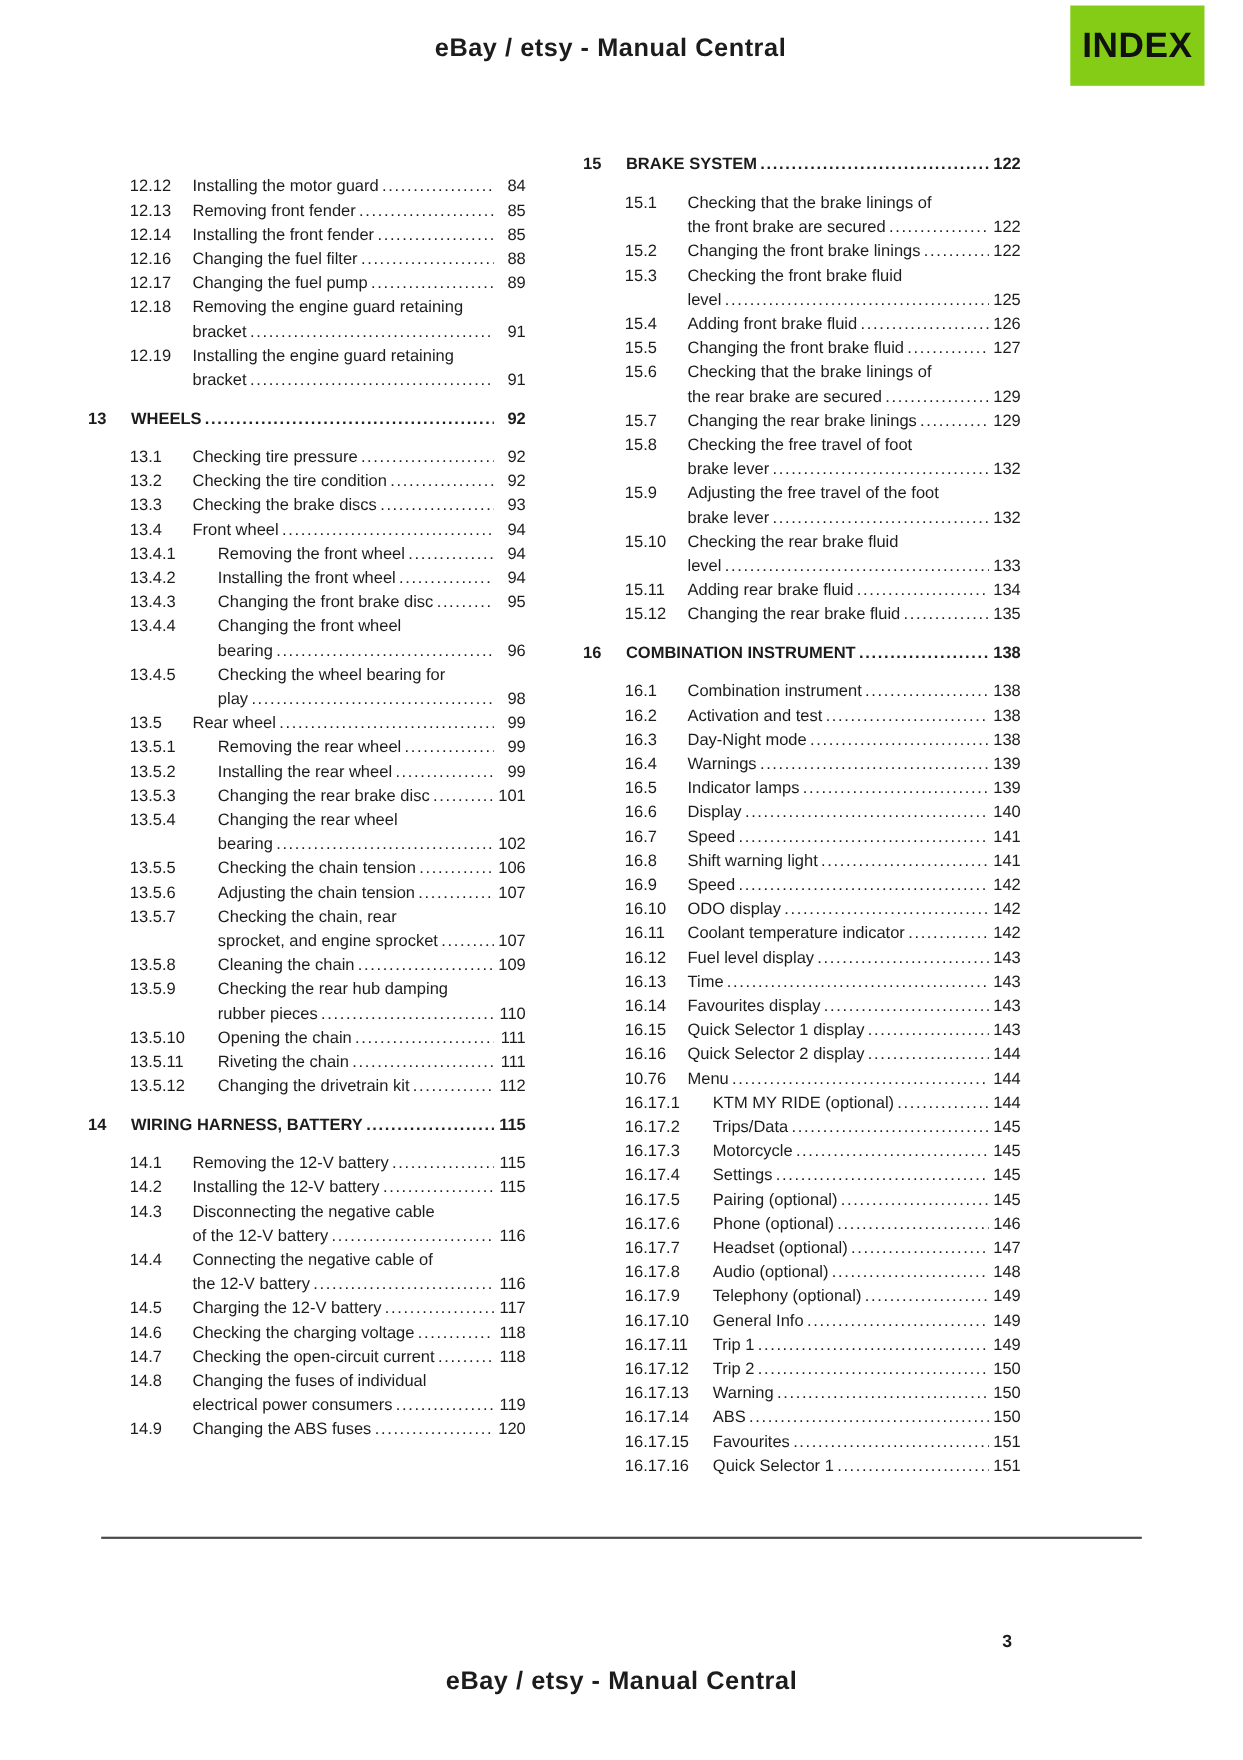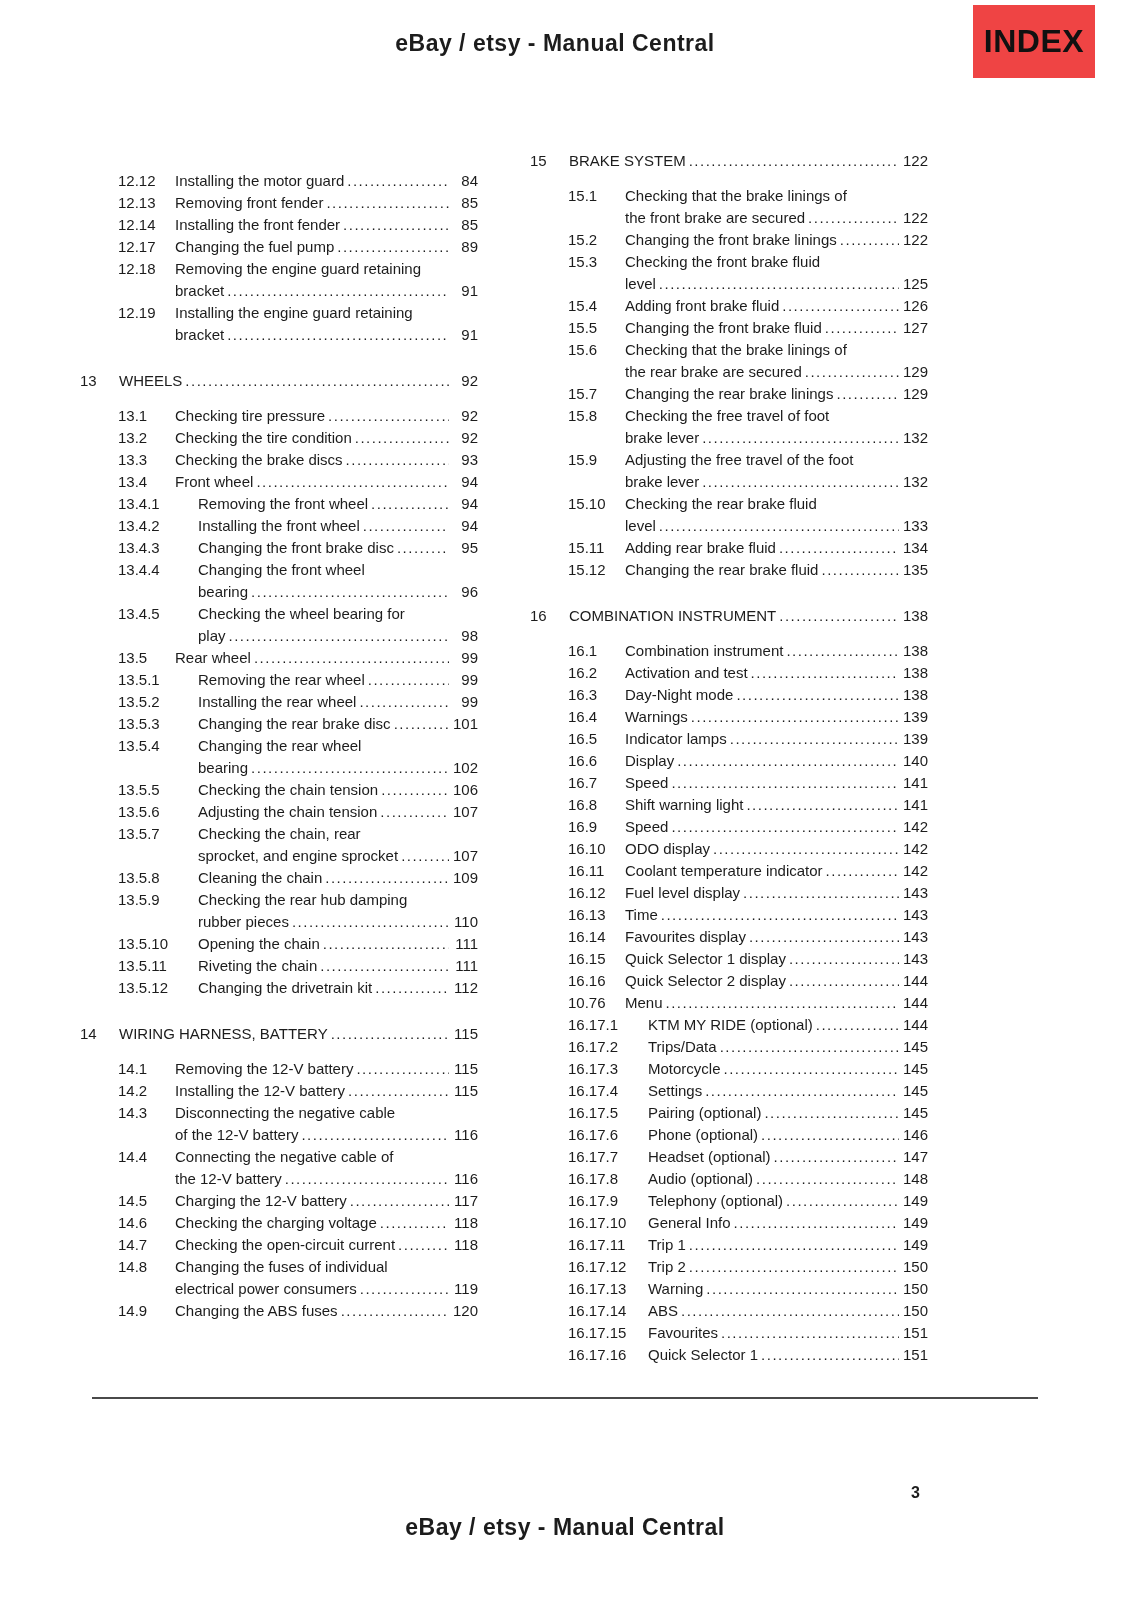--- a/index.html
+++ b/index.html
@@ -25,21 +25,21 @@
     font-size: 23px;
     font-weight: bold;
     letter-spacing: 0.5px;
   }
   .index-box {
     position: absolute;
     top: 5px;
     right: 33px;
     width: 122px;
     height: 73px;
-    background: #ef4444;
+    background: #84cc16;
     display: flex;
     align-items: center;
     justify-content: center;
   }
   .index-box span {
     font-size: 32px;
     font-weight: bold;
     color: #111;
     letter-spacing: 0.5px;
   }
@@ -54,21 +54,21 @@
   }
   .col {
     width: 398px;
     flex-shrink: 0;
   }
   .entry {
     display: flex;
     font-size: 15px;
     line-height: 22px;
   }
-  .entry.level1 { margin-top: 24px; margin-bottom: 13px; }
+  .entry.level1 { margin-top: 13px; margin-bottom: 13px; font-weight: bold; }
   .level1 .num { width: 39px; flex-shrink: 0; }
   .level2 { padding-left: 38px; }
   .level2 .num { width: 57px; flex-shrink: 0; }
   .level3 { padding-left: 38px; }
   .level3 .num { width: 80px; flex-shrink: 0; }
   .titleblock { flex: 1; min-width: 0; }
   .line.last { display: flex; align-items: baseline; }
   .ttl { white-space: nowrap; }
   .dots {
     flex: 1;
@@ -150,20 +150,30 @@
           <span class="num">12.14</span>
           <div class="titleblock">
             <div class="line last">
               <span class="ttl">Installing the front fender</span>
               <span class="dots"></span>
               <span class="pg">85</span>
             </div>
           </div>
         </div>
         <div class="entry level2">
+          <span class="num">12.16</span>
+          <div class="titleblock">
+            <div class="line last">
+              <span class="ttl">Changing the fuel filter</span>
+              <span class="dots"></span>
+              <span class="pg">88</span>
+            </div>
+          </div>
+        </div>
+        <div class="entry level2">
           <span class="num">12.17</span>
           <div class="titleblock">
             <div class="line last">
               <span class="ttl">Changing the fuel pump</span>
               <span class="dots"></span>
               <span class="pg">89</span>
             </div>
           </div>
         </div>
         <div class="entry level2">

